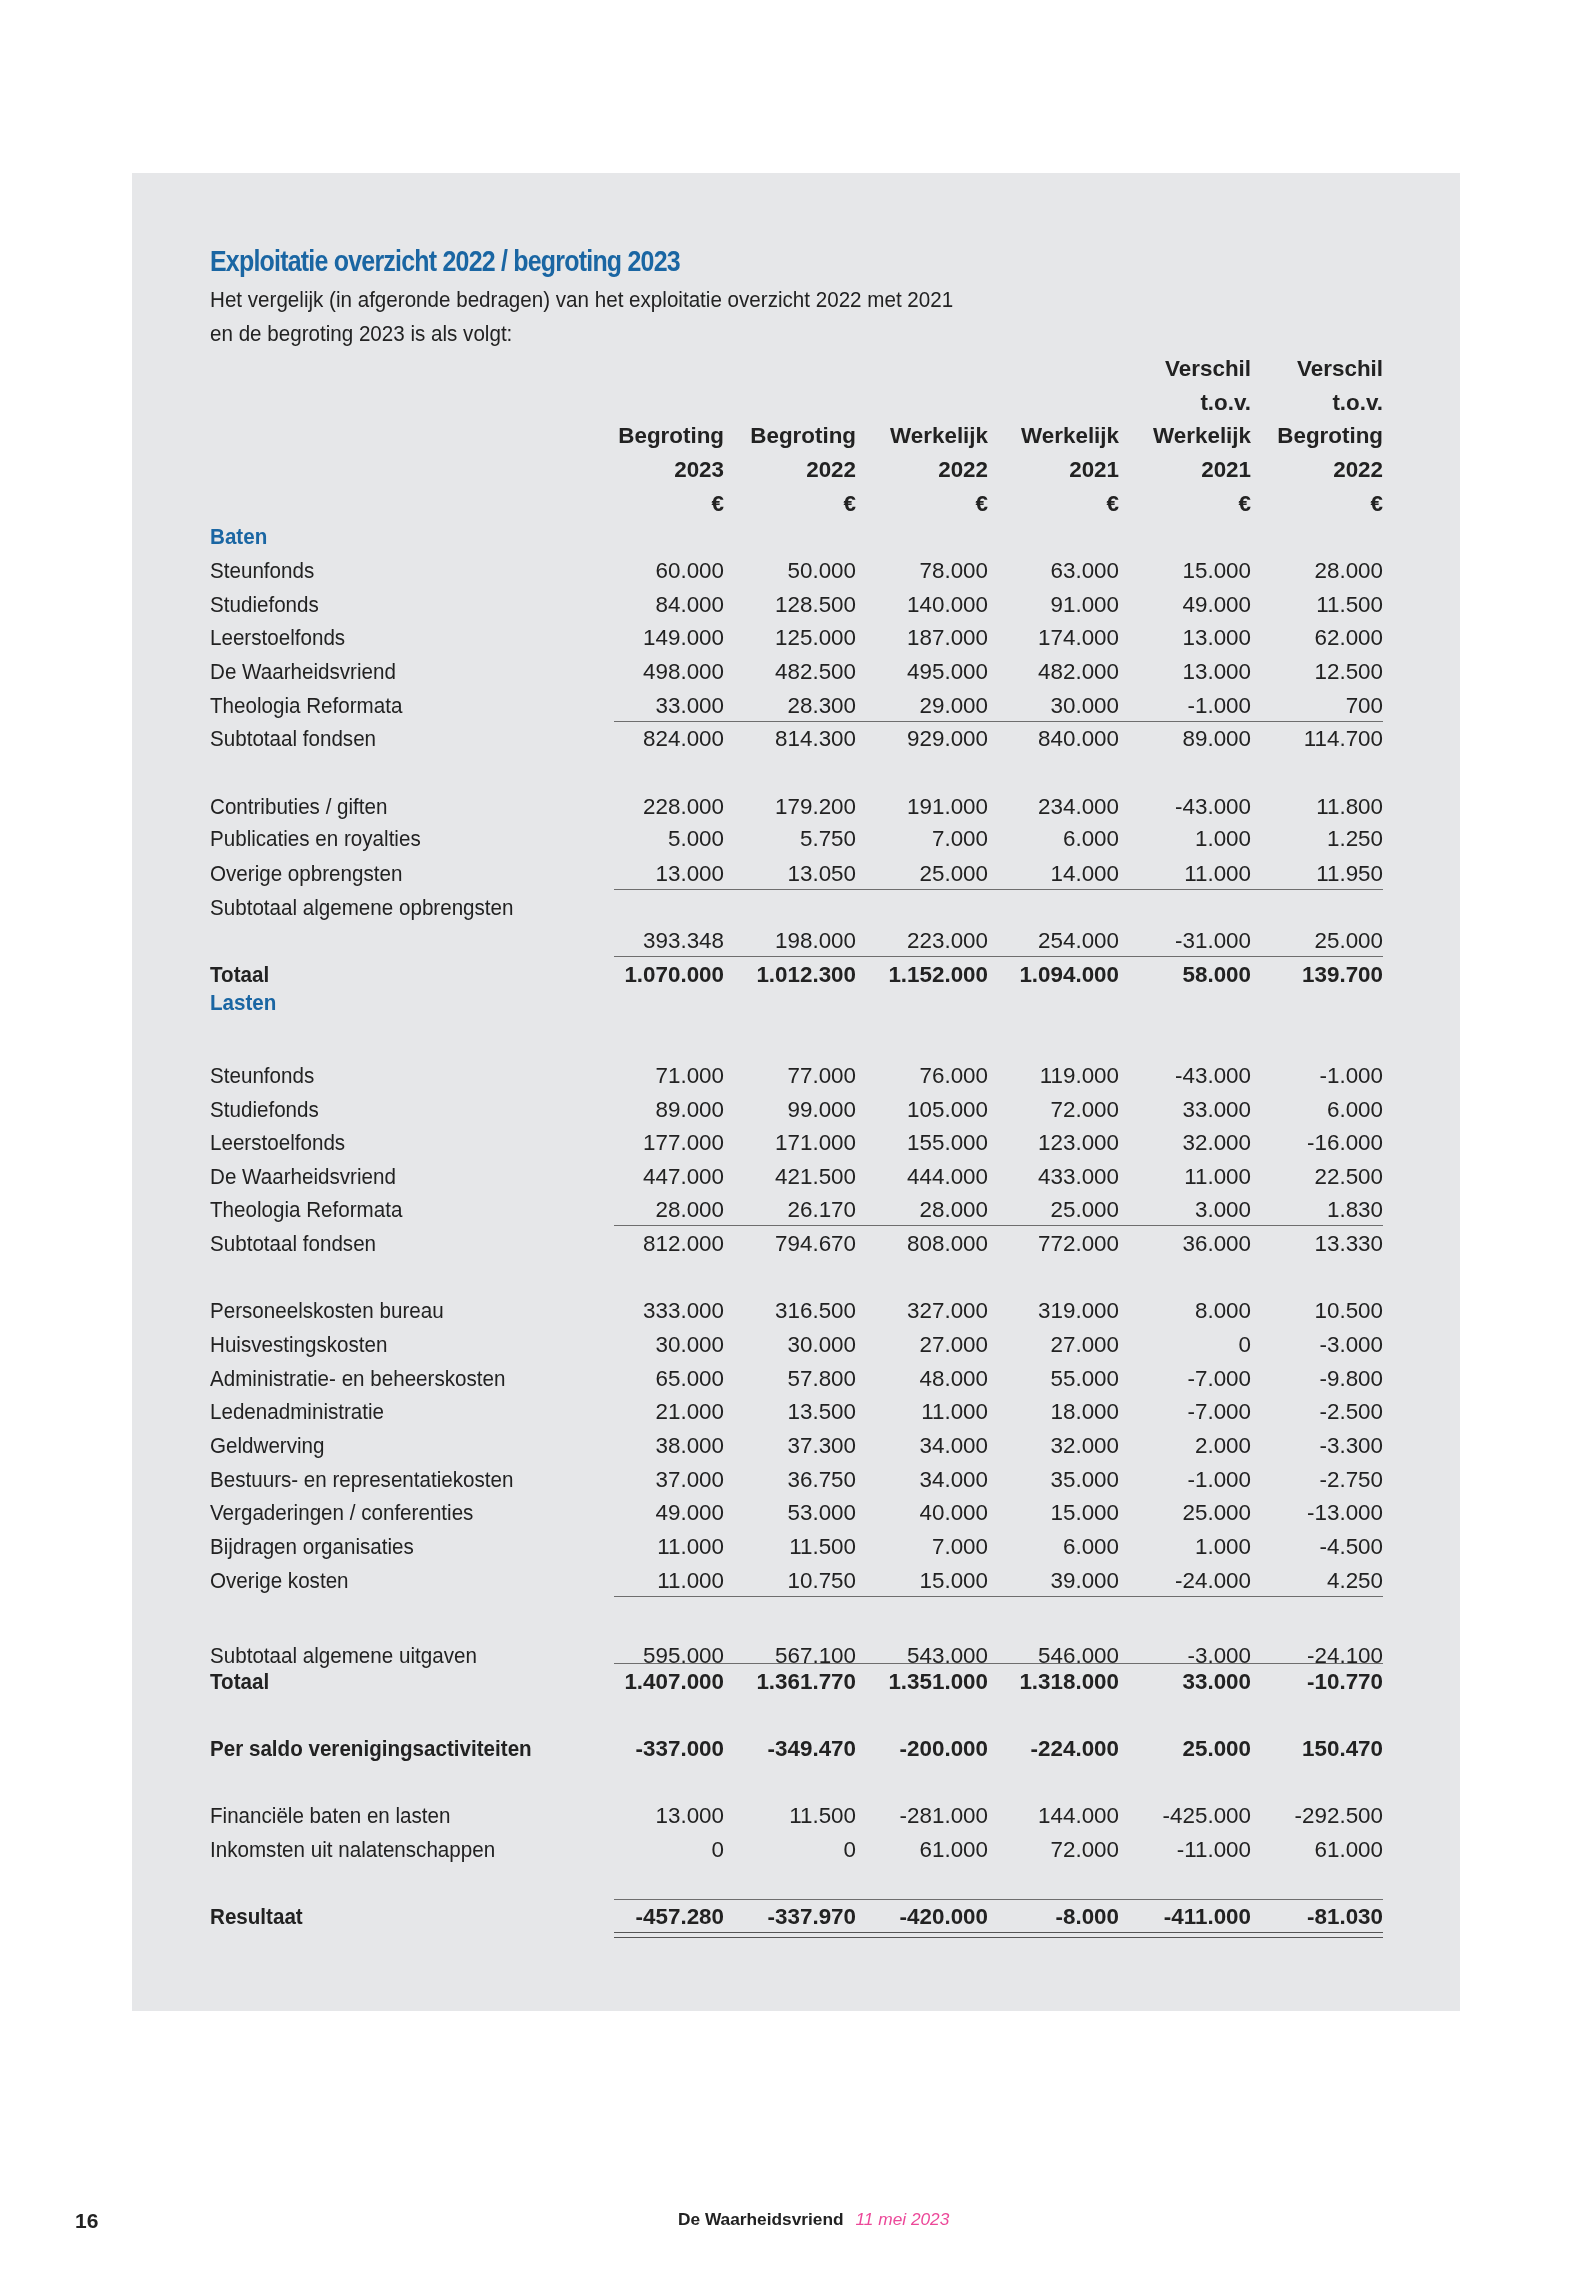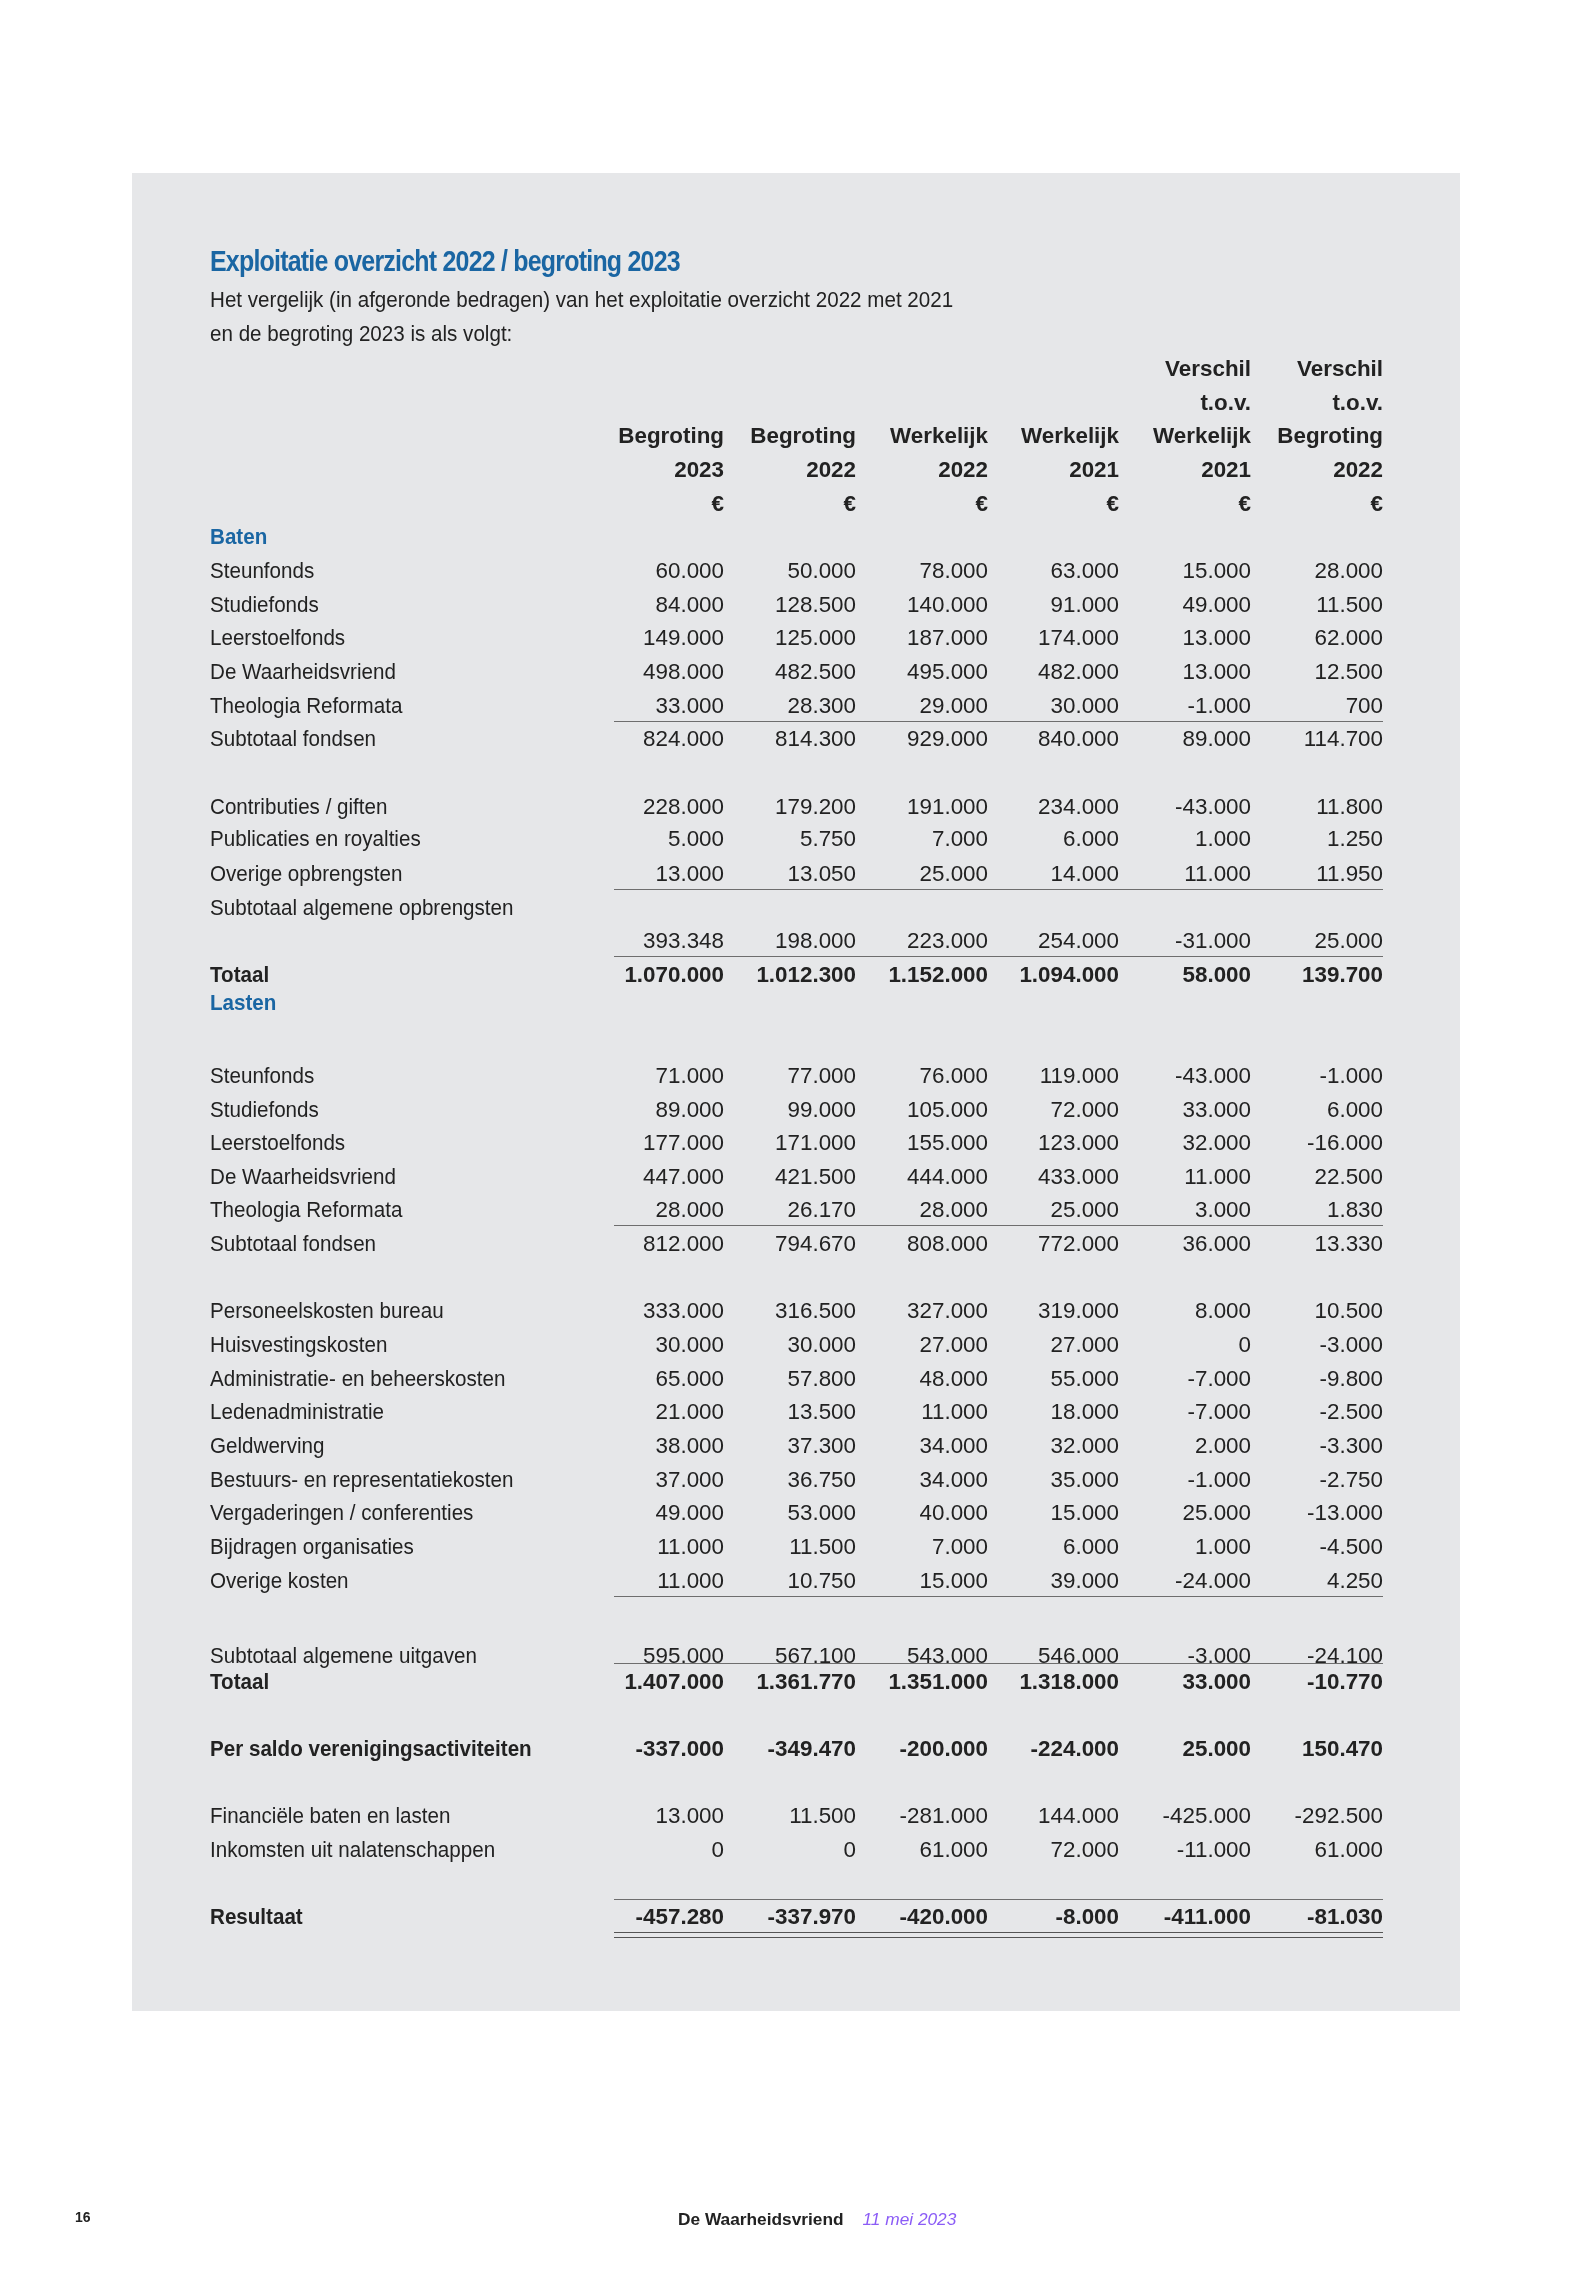--- a/index.html
+++ b/index.html
@@ -43,27 +43,27 @@
 
   .rule {
     position: absolute; left: 614px; width: 769px; height: 0;
     border-top: 1.7px solid #6e6e6e;
   }
   .dbl {
     position: absolute; left: 614px; width: 769px; height: 3.5px;
     border-top: 1.7px solid #555; border-bottom: 1.7px solid #555;
   }
   .footer-page {
-    position: absolute; left: 75px; top: 2209px; font-size: 14px; font-weight: bold; color: #222;
+    position: absolute; left: 75px; top: 2209px; font-size: 21px; font-weight: bold; color: #222;
   }
   .footer-pub {
     position: absolute; left: 678px; top: 2209px; font-size: 17.3px; white-space: nowrap; color: #222;
   }
   .footer-pub .name { font-weight: bold; }
-  .footer-pub .date { font-style: italic; color: #8b5cf6; margin-left: 19px; }
+  .footer-pub .date { font-style: italic; color: #ec4899; margin-left: 12px; }
 </style>
 </head>
 <body>
 
 <div class="panel"></div>
 
 <div class="title">Exploitatie overzicht 2022 / begroting 2023</div>
 <div class="intro l1">Het vergelijk (in afgeronde bedragen)  van het exploitatie overzicht 2022 met 2021</div>
 <div class="intro l2">en de begroting 2023 is als volgt:</div>
 

